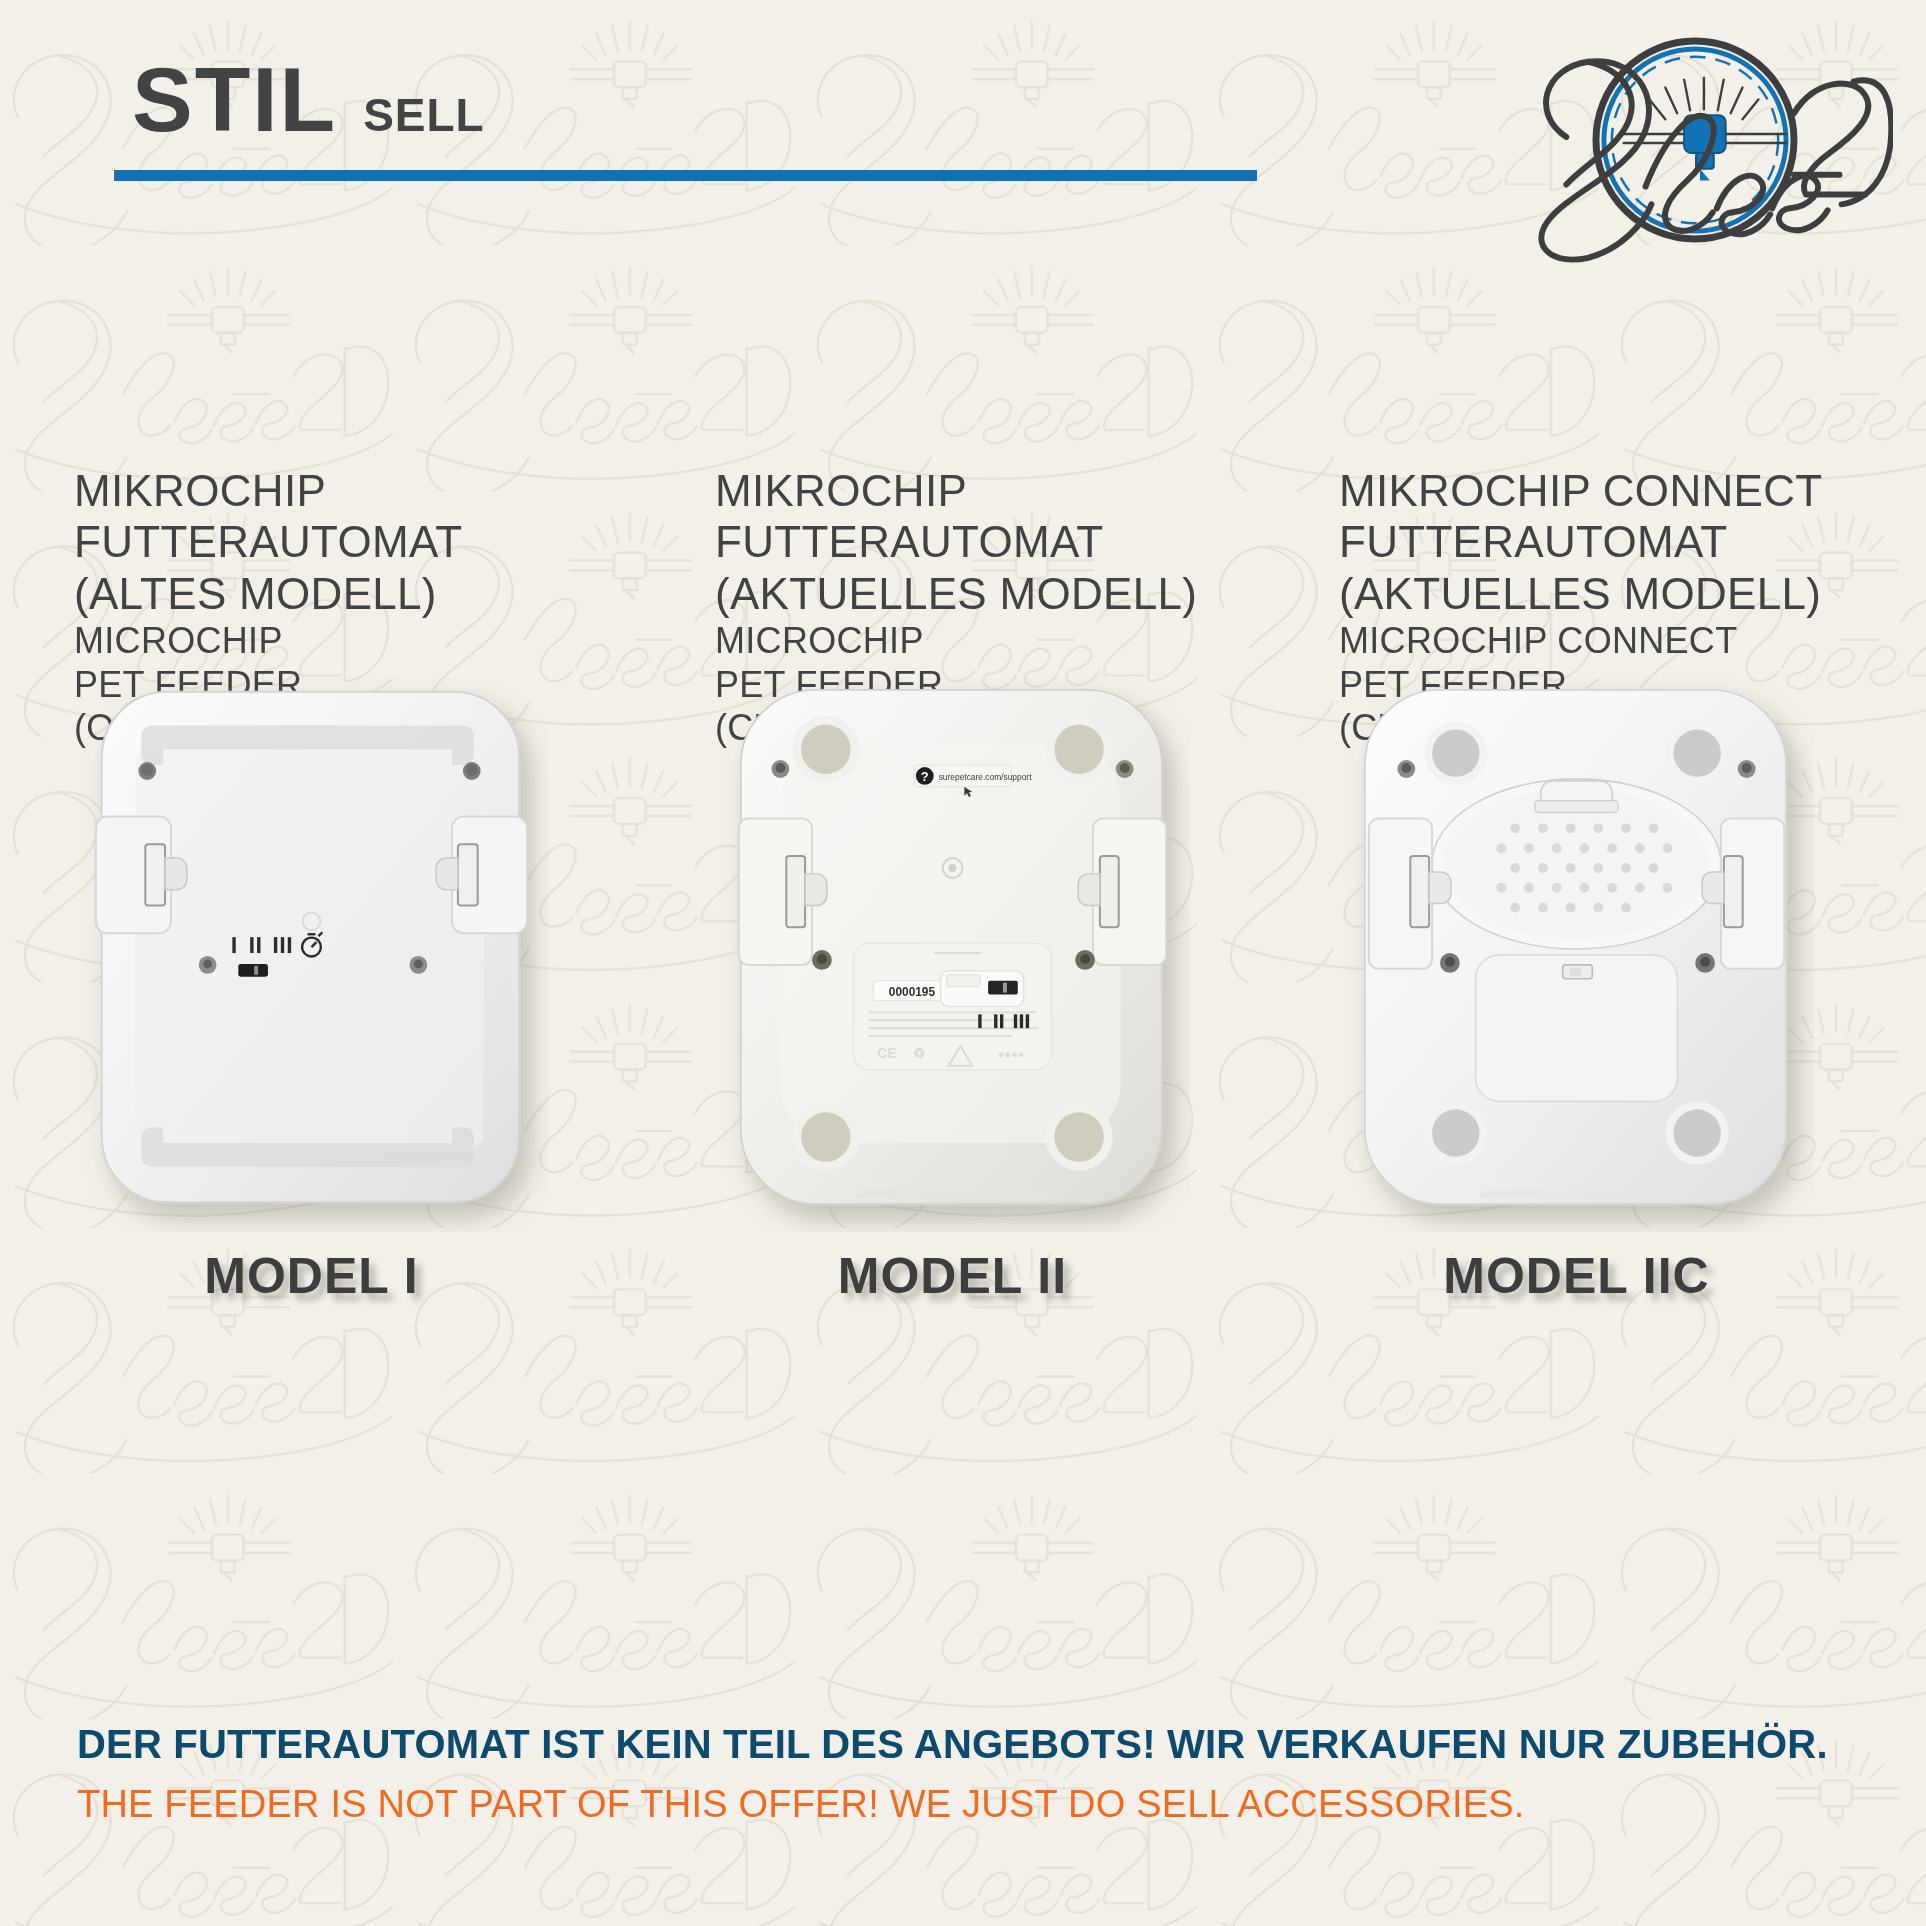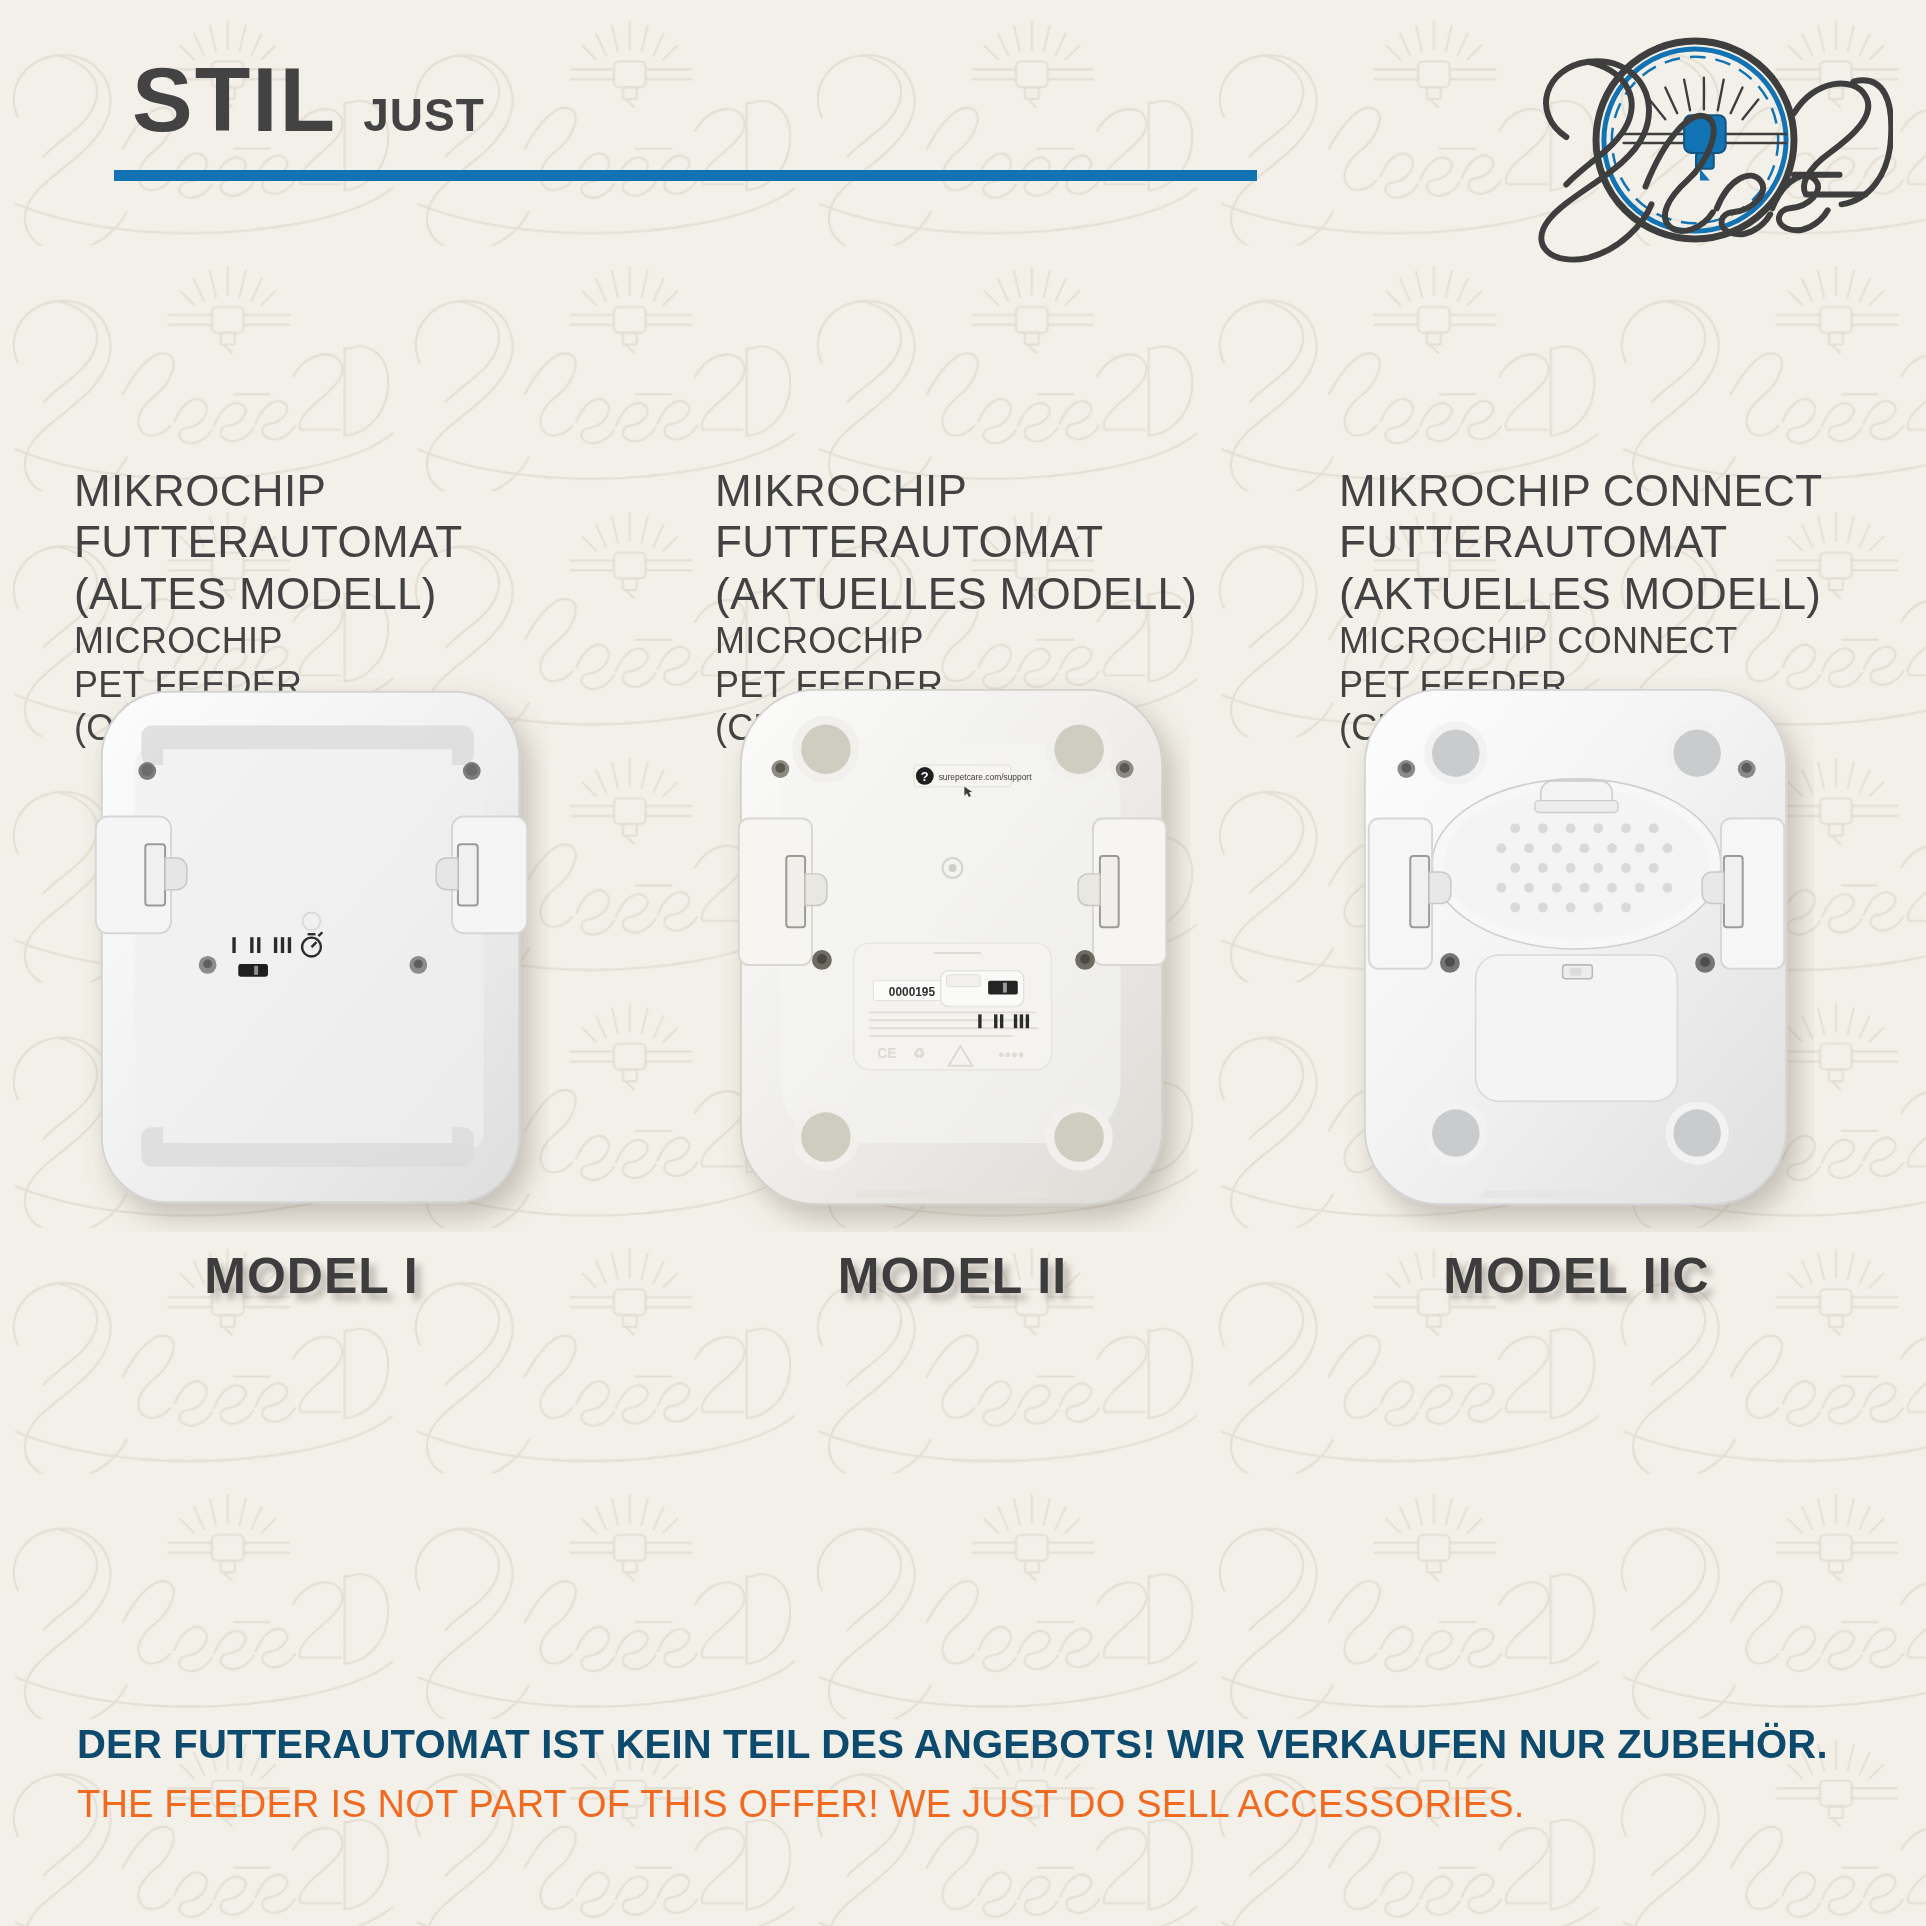--- a/index.html
+++ b/index.html
@@ -125,21 +125,21 @@
     </defs>
     <rect x="-40" y="-40" width="2040" height="2040" fill="url(#wmPattern)"></rect>
   </svg>
 </div>
 
 <div id="page">
 
   <div id="header">
     <div id="title-wrap">
       <span id="title-de">STIL</span>
-      <span id="title-en">JUST</span>
+      <span id="title-en">SELL</span>
     </div>
     <div id="title-rule"></div>
 
     <div id="logo">
       <svg width="396" height="248" viewBox="0 0 400 250" xmlns="http://www.w3.org/2000/svg">
 
         <g fill="none">
           <circle cx="200" cy="123" r="100" stroke="#3e3e3e" stroke-width="7"></circle>
           <circle cx="200" cy="123" r="92" stroke="#1273b4" stroke-width="5"></circle>
           <circle cx="200" cy="123" r="84" stroke="#1273b4" stroke-width="2.5" stroke-dasharray="16 10"></circle>

